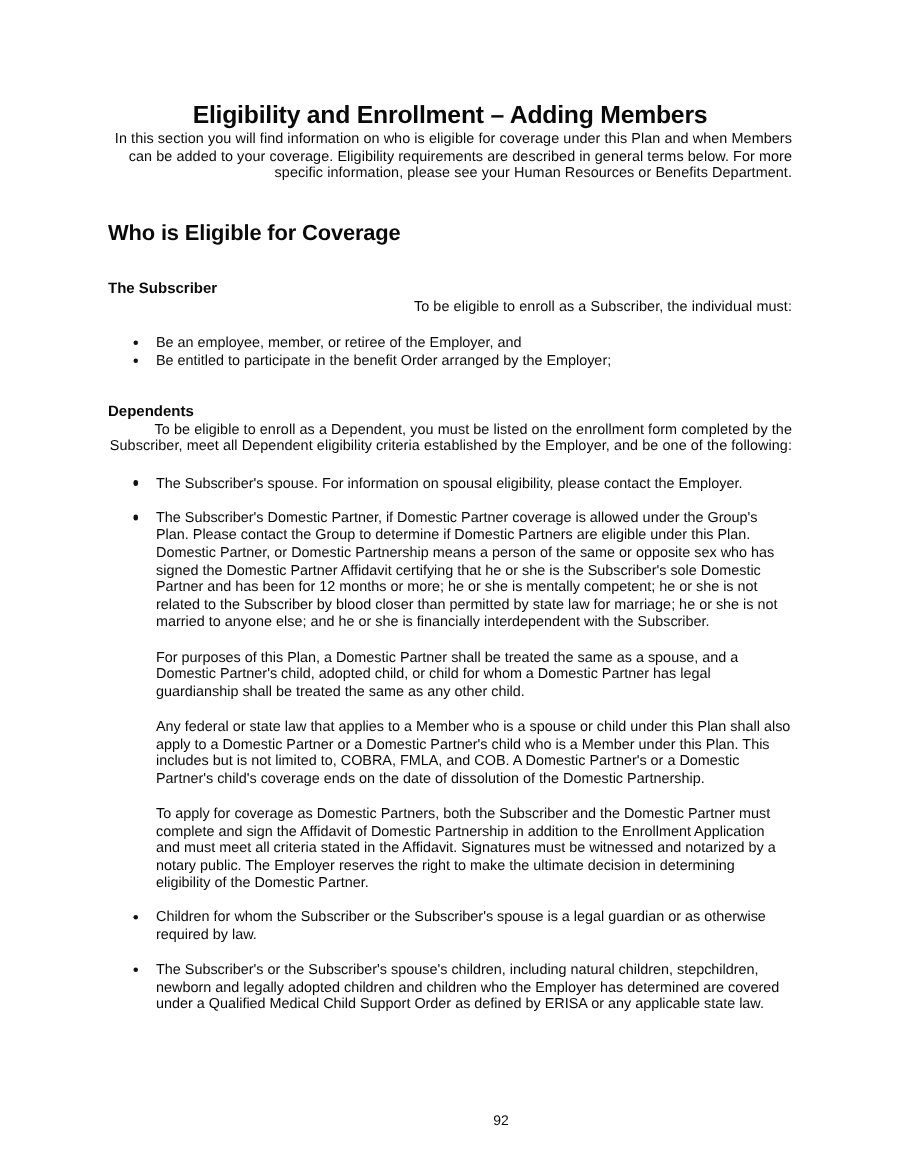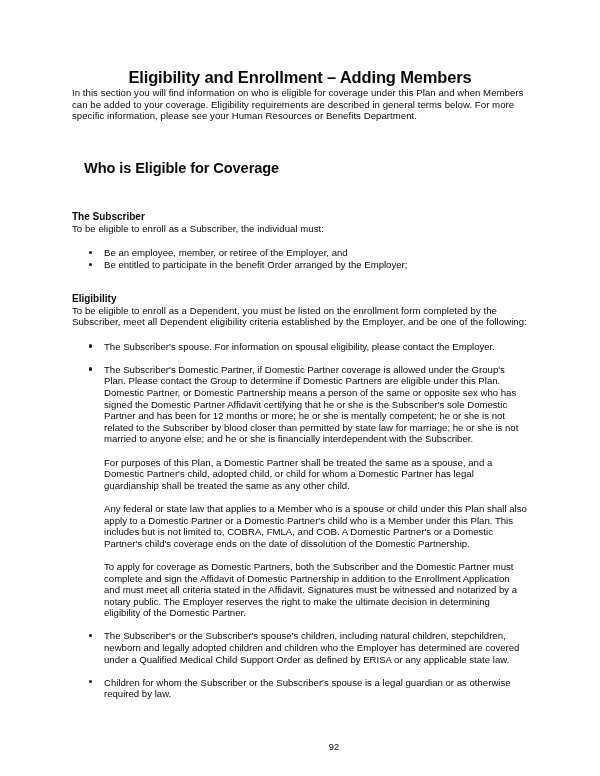--- a/index.html
+++ b/index.html
@@ -36,30 +36,30 @@
     letter-spacing: -0.15px;
     margin: 0;
     padding-top: 67px;
     line-height: 20px;
   }
   p.body-text {
     font-size: 9.6px;
     line-height: 11.6px;
     margin: 0;
     padding: 0;
-    text-align: left;
+    text-align: right;
     letter-spacing: 0.005em;
   }
   .intro {
     padding-top: 21px;
   }
   h2.section-heading {
     font-size: 14.6px;
     font-weight: bold;
-    margin: 12px;
+    margin: 0;
     padding-top: 26px;
     line-height: 17px;
     letter-spacing: -0.1px;
   }
   h3.sub-heading {
     font-size: 10px;
     font-weight: bold;
     margin: 0;
     padding-top: 21px;
     line-height: 13px;
@@ -142,42 +142,42 @@
       <li>
         <span class="bullet-dot"></span>
         <span>Be an employee, member, or retiree of the Employer, and</span>
       </li>
       <li>
         <span class="bullet-dot"></span>
         <span>Be entitled to participate in the benefit Order arranged by the Employer;</span>
       </li>
     </ul>
 
-    <h3 class="sub-heading">Eligibility</h3>
+    <h3 class="sub-heading">Dependents</h3>
 
     <p class="body-text lead">To be eligible to enroll as a Dependent, you must be listed on the enrollment form completed by the Subscriber, meet all Dependent eligibility criteria established by the Employer, and be one of the following:</p>
 
     <ul class="bullets spaced">
       <li>
         <span class="bullet-dot"></span>
         <span>The Subscriber's spouse.   For information on spousal eligibility, please contact the Employer.</span>
       </li>
       <li>
         <span class="bullet-dot"></span>
         <span>The Subscriber's Domestic Partner, if Domestic Partner coverage is allowed under the Group's Plan.  Please contact the Group to determine if Domestic Partners are eligible under this Plan.  Domestic Partner, or Domestic Partnership means a person of the same or opposite sex who has signed the Domestic Partner Affidavit certifying that he or she is the Subscriber's sole Domestic Partner and has been for 12 months or more; he or she is mentally competent; he or she is not related to the Subscriber by blood closer than permitted by state law for marriage; he or she is not married to anyone else; and he or she is financially interdependent with the Subscriber.</span>
         <p class="sub-para">For purposes of this Plan, a Domestic Partner shall be treated the same as a spouse, and a Domestic Partner's child, adopted child, or child for whom a Domestic Partner has legal guardianship shall be treated the same as any other child.</p>
         <p class="sub-para">Any federal or state law that applies to a Member who is a spouse or child under this Plan shall also apply to a Domestic Partner or a Domestic Partner's child who is a Member under this Plan.  This includes but is not limited to, COBRA, FMLA, and COB.  A Domestic Partner's or a Domestic Partner's child's coverage ends on the date of dissolution of the Domestic Partnership.</p>
         <p class="sub-para">To apply for coverage as Domestic Partners, both the Subscriber and the Domestic Partner must complete and sign the Affidavit of Domestic Partnership in addition to the Enrollment Application and must meet all criteria stated in the Affidavit.  Signatures must be witnessed and notarized by a notary public.  The Employer reserves the right to make the ultimate decision in determining eligibility of the Domestic Partner.</p>
       </li>
       <li>
         <span class="bullet-dot"></span>
-        <span>The Subscriber's or the Subscriber's spouse's children, including natural children, stepchildren, newborn and legally adopted children and children who the Employer has determined are covered under a Qualified Medical Child Support Order as defined by ERISA or any applicable state law.</span>
+        <span>Children for whom the Subscriber or the Subscriber's spouse is a legal guardian or as otherwise required by law.</span>
       </li>
       <li>
         <span class="bullet-dot"></span>
-        <span>Children for whom the Subscriber or the Subscriber's spouse is a legal guardian or as otherwise required by law.</span>
+        <span>The Subscriber's or the Subscriber's spouse's children, including natural children, stepchildren, newborn and legally adopted children and children who the Employer has determined are covered under a Qualified Medical Child Support Order as defined by ERISA or any applicable state law.</span>
       </li>
     </ul>
 
   </div>
 
   <div class="page-number">92</div>
 </div>
 
 </body></html>

